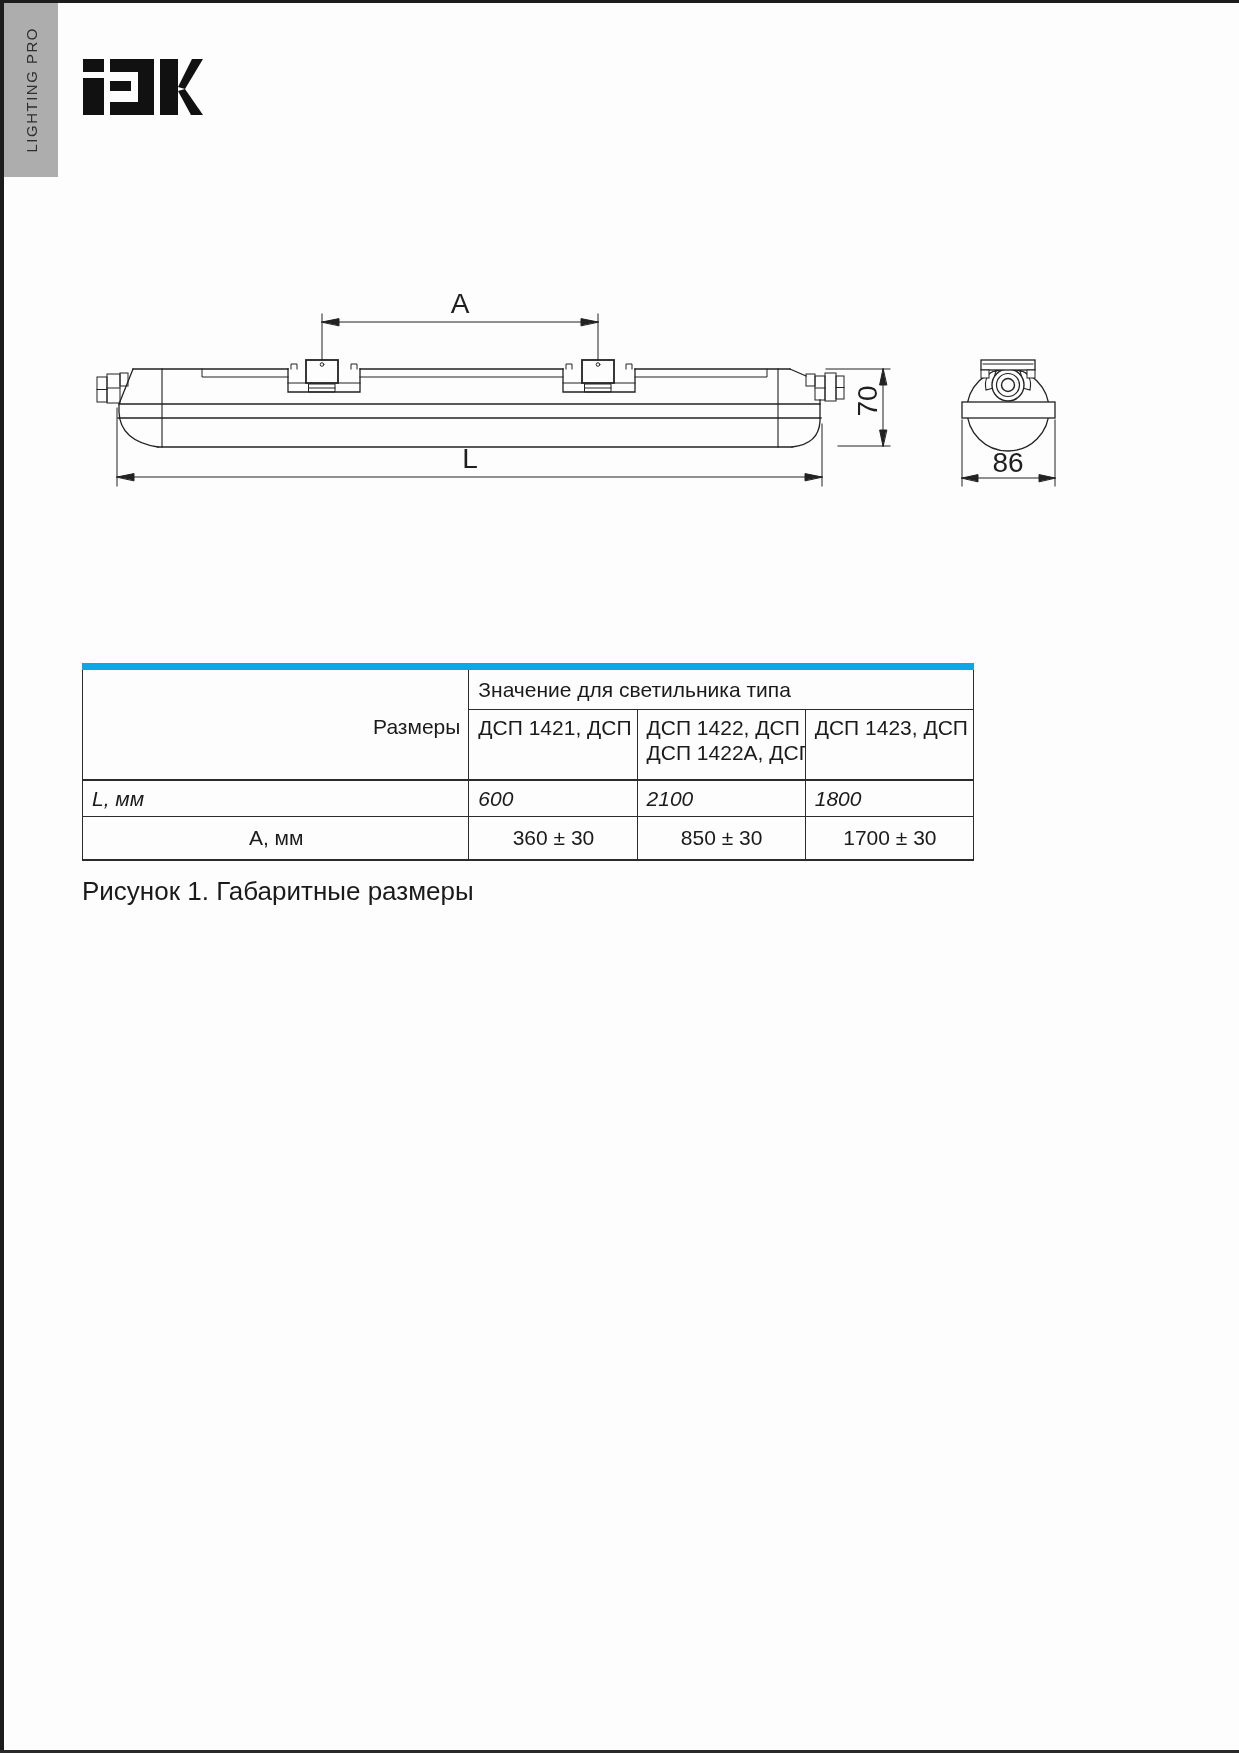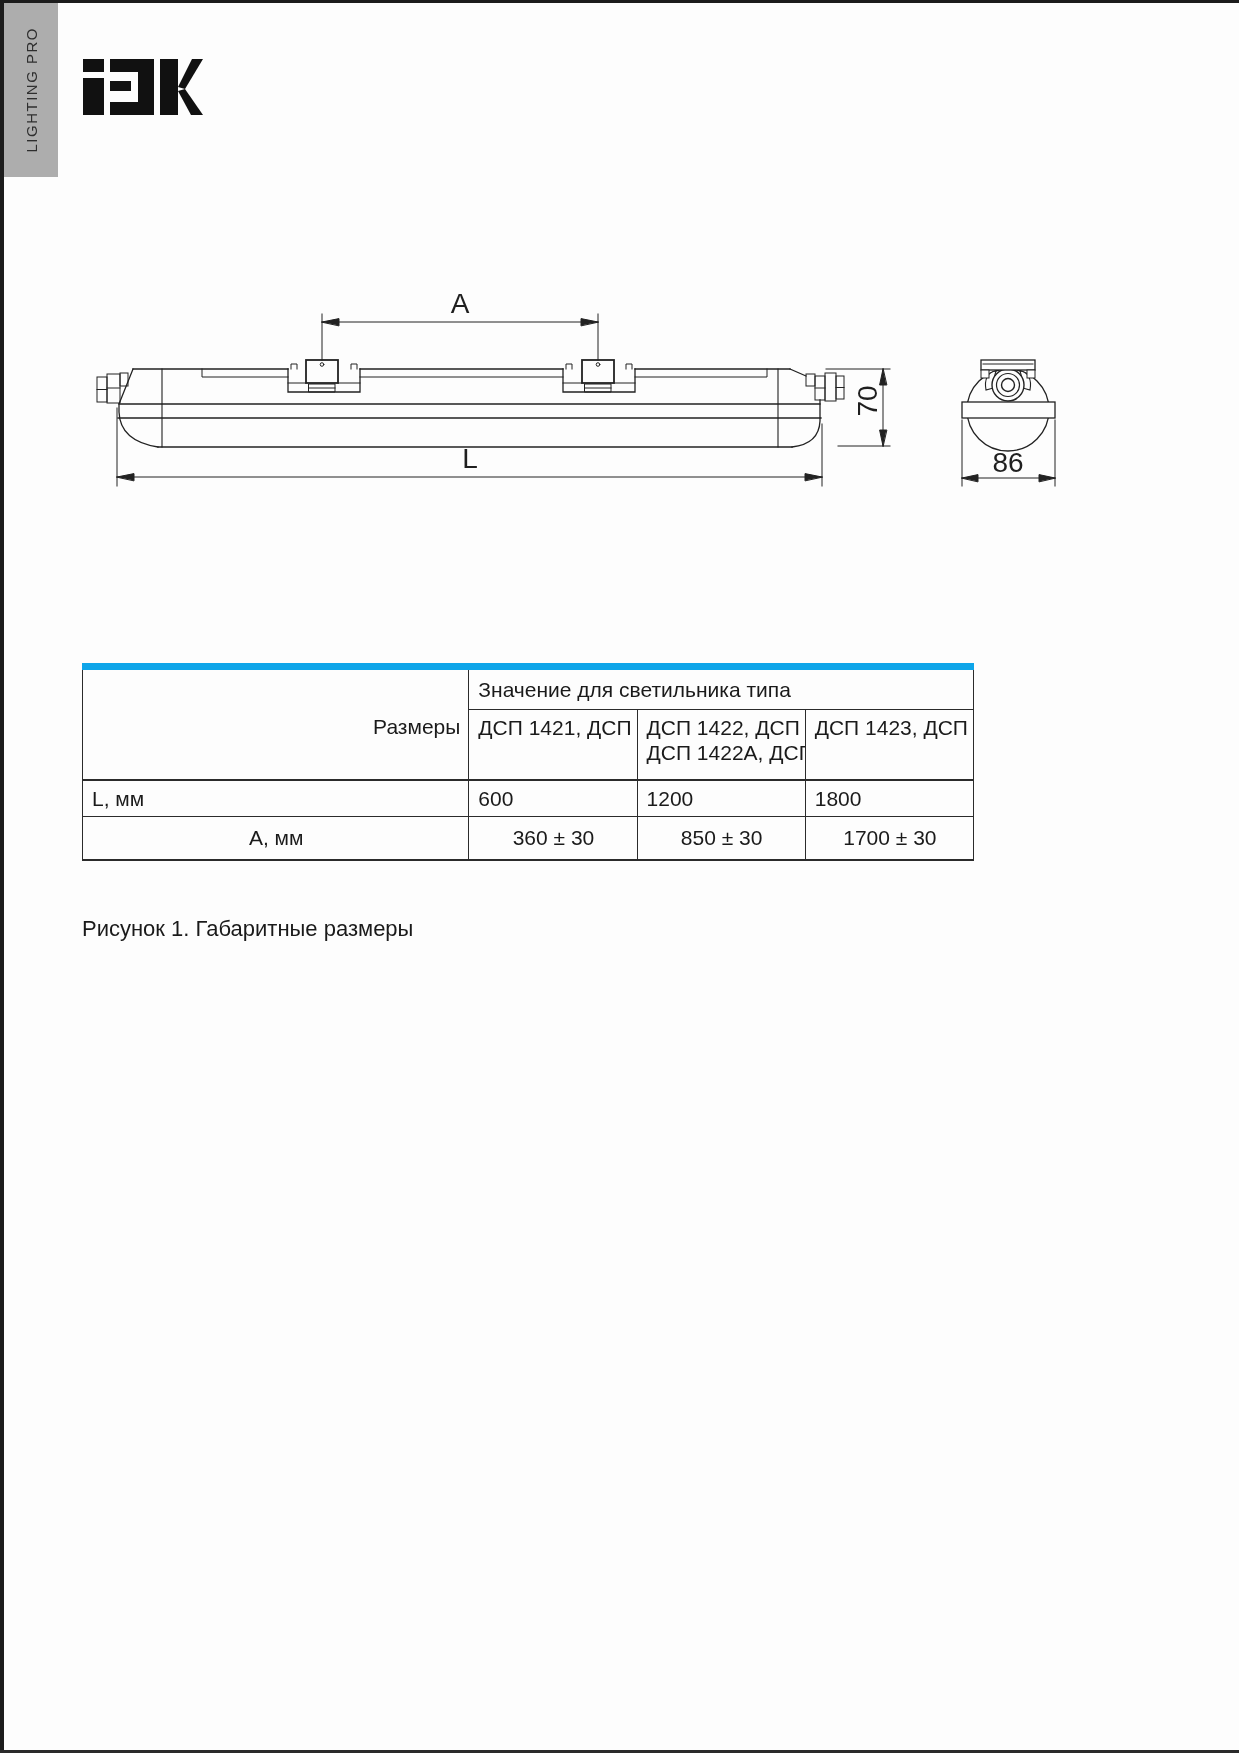--- a/index.html
+++ b/index.html
@@ -31,27 +31,27 @@
     border:1px solid #2b2b2b;padding:2px 8px 2px 9px;vertical-align:middle;
     overflow:hidden;white-space:nowrap;
   }
   .spec-table .c0{width:178px;}
   .spec-table .c1{width:238px;}
   .spec-table .c2{width:238px;}
   .spec-table .c3{width:238px;}
   .spec-table tr.hrow1 td{height:35px;vertical-align:middle;}
   .spec-table tr.hrow2 td{height:62px;vertical-align:top;padding-top:5px;line-height:25px;border-bottom:2px solid #2b2b2b;}
   .spec-table td.corner{vertical-align:top;padding-top:7px;border-bottom:2px solid #2b2b2b;text-align:right;}
-  .spec-table tr.drow1 td{height:31px;}
+  .spec-table tr.drow1 td{height:31px;font-style:italic;}
   .spec-table tr.drow2 td{height:38px;text-align:center;}
   .spec-table{border:1px solid #2b2b2b;}
   .spec-table tr.hrow1 td{border-top:7px solid #0ea5e9;}
   .spec-table tr.drow2 td{border-bottom:2px solid #2b2b2b;}
   .cell-line{display:block;}
-  .caption{position:absolute;left:82px;top:916px;font-size:22px;color:#1a1a1a;}
+  .caption{position:absolute;left:82px;top:876px;font-size:26px;color:#1a1a1a;}
 </style>
 </head>
 <body>
 
 <div class="edge edge-left"></div>
 <div class="edge edge-top"></div>
 <div class="edge edge-bottom"></div>
 
 <div class="brand-strip">
   <span>LIGHTING PRO</span>
@@ -169,21 +169,21 @@
         <span class="cell-line">ДСП 1422А, ДСП 1425А</span>
       </td>
       <td class="c3">
         <span class="cell-line">ДСП 1423, ДСП 1426</span>
         <span class="cell-line"></span>
       </td>
     </tr>
     <tr class="drow1">
       <td class="c0">L, мм</td>
       <td class="c1">600</td>
-      <td class="c2">1200</td>
+      <td class="c2">2100</td>
       <td class="c3">1800</td>
     </tr>
     <tr class="drow2">
       <td class="c0">А, мм</td>
       <td class="c1">360 ± 30</td>
       <td class="c2">850 ± 30</td>
       <td class="c3">1700 ± 30</td>
     </tr>
   </tbody>
 </table>

